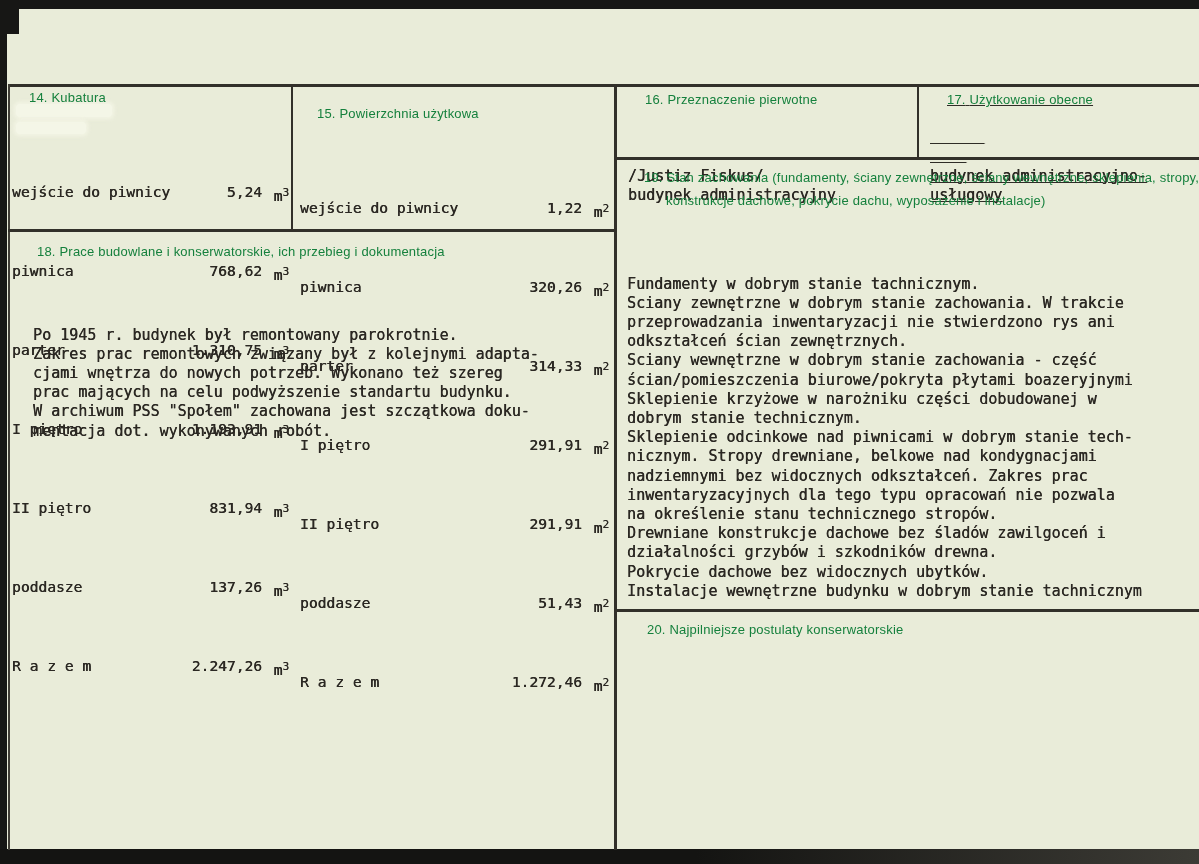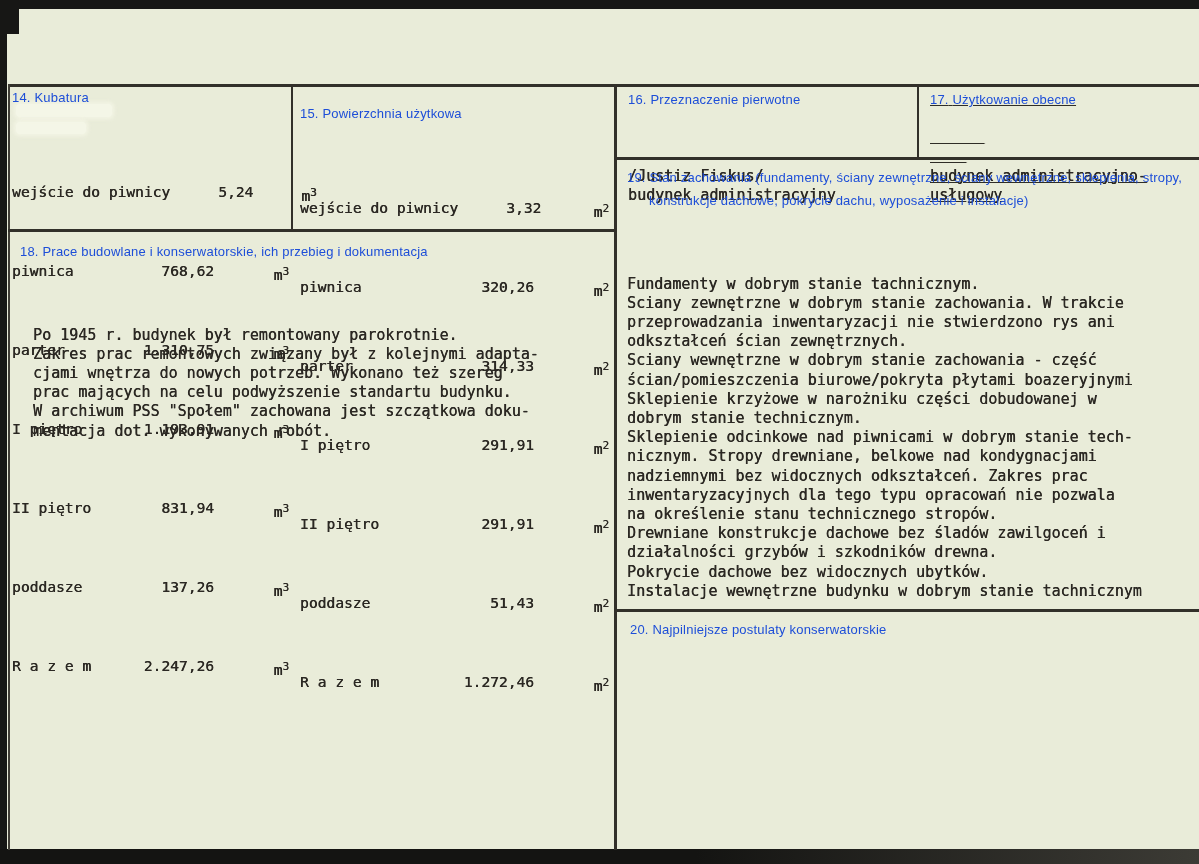--- a/index.html
+++ b/index.html
@@ -22,39 +22,39 @@
   .ln{position:absolute;background:#32302a;}
   .ln-top{left:8px;top:84px;width:1191px;height:3px;}
   .ln-left{left:8px;top:84px;width:2px;height:766px;background:#413e36;}
   .ln-center{left:614px;top:84px;width:3px;height:766px;}
   .ln-1415{left:291px;top:84px;width:2px;height:147px;}
   .ln-under1415{left:8px;top:229px;width:609px;height:3px;}
   .ln-1617{left:917px;top:84px;width:2px;height:75px;}
   .ln-under1617{left:616px;top:157px;width:583px;height:3px;}
   .ln-under19{left:616px;top:609px;width:583px;height:3px;}
   
-  .flabel{font-size:13px;letter-spacing:.2px;color:#1d4ed8;}
+  .flabel{font-size:13px;letter-spacing:.2px;color:#15803d;margin-left:17px;}
   
   .type{
     font-family:"DejaVu Sans Mono", monospace;
     font-size:15px;line-height:19.2px;
     color:#2b2823;
     text-shadow:.35px 0 0 currentColor;
     white-space:pre;
   }
   section{position:absolute;}
   .sec14{left:12px;top:90px;width:277px;}
   .sec15{left:300px;top:106px;width:309px;}
   .sec16{left:628px;top:92px;width:282px;}
   .sec17{left:930px;top:92px;width:262px;text-decoration:underline;}
   .sec18{left:20px;top:244px;width:590px;}
   .sec19{left:627px;top:166px;width:566px;}
   .sec20{left:630px;top:622px;width:560px;}
   .vrows{margin-top:1px;}
-  .vrow{display:flex;font-size:14.6px;line-height:17.6px;gap:48px;}
+  .vrow{display:flex;font-size:14.6px;line-height:17.6px;}
   .vrow .vlabel{white-space:pre;}
   .vrow .vvalue{margin-left:auto;text-align:right;}
   .vrow .vunit{width:27px;text-align:right;}
   .vunit sup{font-size:11px;position:relative;top:1px;}
   .sec16 .tline,.sec17 .tline{line-height:19px;}
   .sec16 .body,.sec17 .body{margin-top:2px;}
   .sec18 .body{margin-top:9px;margin-left:13px;}
   .sec19 .flabel{display:block;width:535px;padding-left:22px;text-indent:-22px;line-height:23px;}
   .sec19 .body{margin-top:5px;}
   .smudge{position:absolute;background:rgba(246,248,233,.85);border-radius:3px;
@@ -130,21 +130,21 @@
       </div>
   </section>
 
   <section class="sec15">
     <div class="flabel"><span>15.</span> <span>Powierzchnia użytkowa</span></div>
     <div class="vrows type">
       
     
         <div class="vrow">
           <span class="vlabel">wejście do piwnicy</span>
-          <span class="vvalue">3,32</span>
+          <span class="vvalue">1,22</span>
           <span class="vunit"><span>m</span><sup>2</sup></span>
         </div>
       
         <div class="vrow">
           <span class="vlabel">piwnica</span>
           <span class="vvalue">320,26</span>
           <span class="vunit"><span>m</span><sup>2</sup></span>
         </div>
       
         <div class="vrow">

